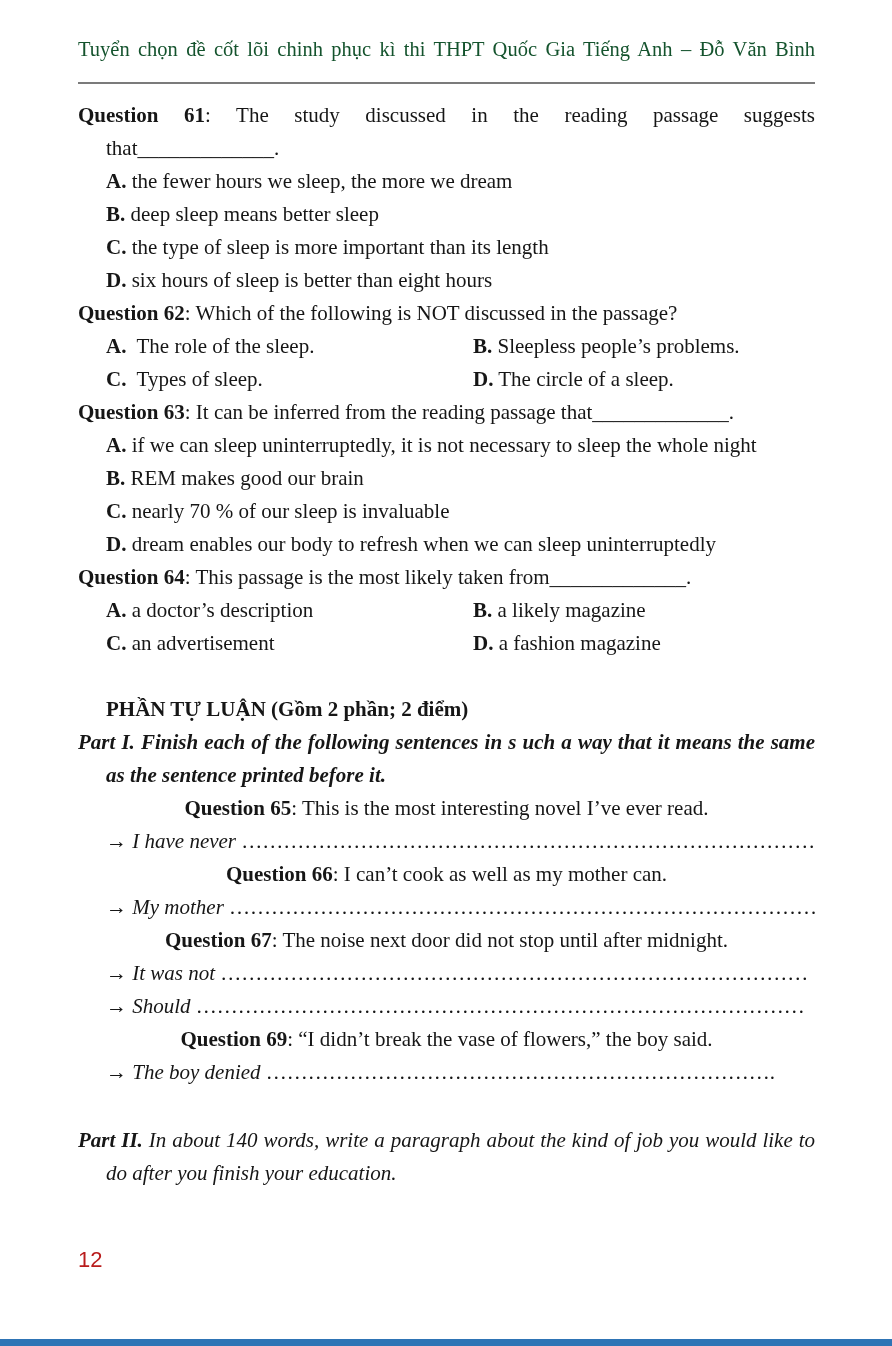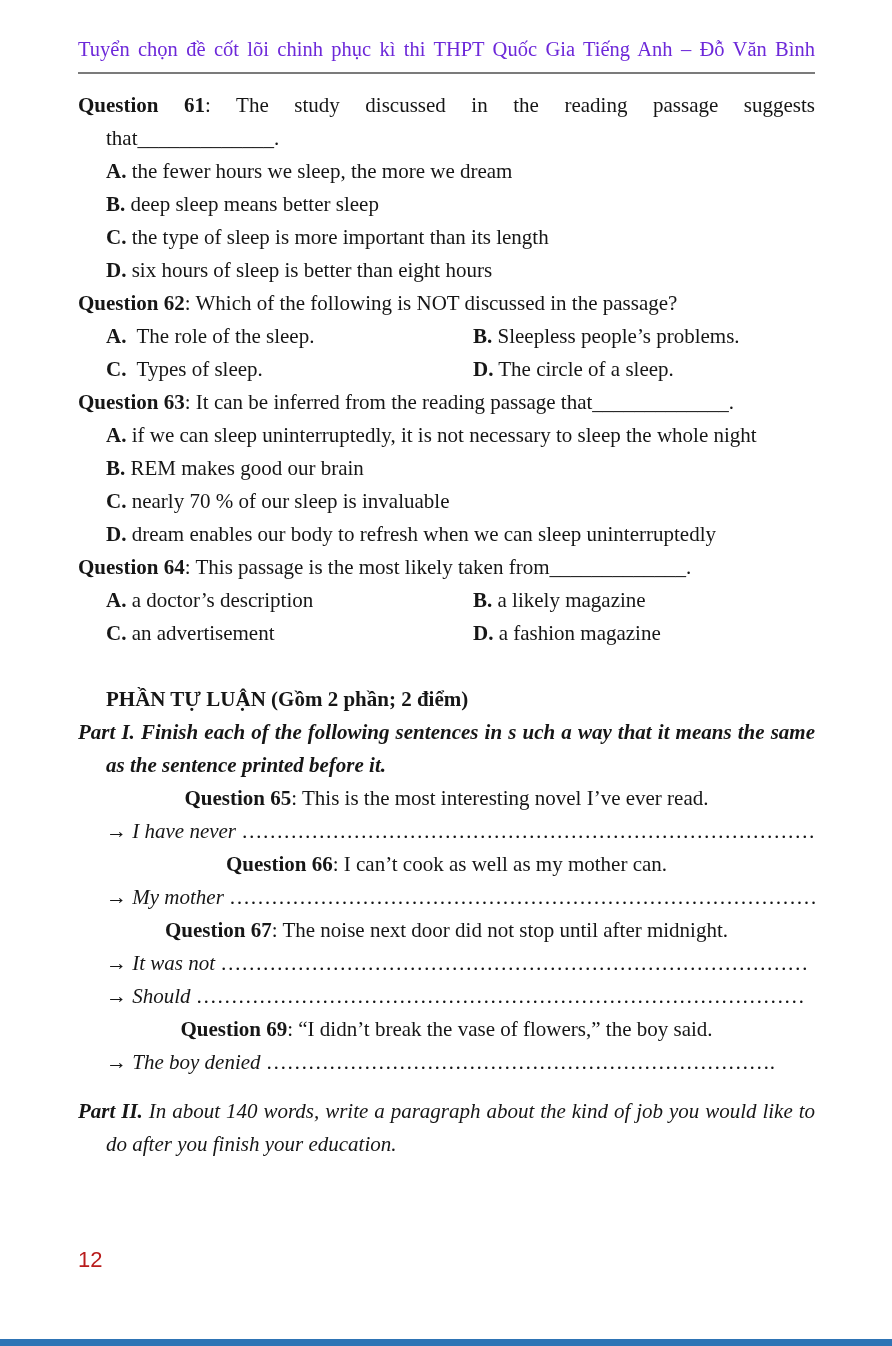--- a/index.html
+++ b/index.html
@@ -8,40 +8,40 @@
     width:892px; height:1346px;
     background:#ffffff;
     font-family:"Liberation Serif", serif;
     font-size:21px; line-height:33px;
     color:#161616;
     overflow:hidden;
   }
   .content { position:absolute; left:78px; top:36px; width:737px; }
 
   .header-title {
-    color:#6d28d9;
+    color:#14532d;
     font-size:20.5px; line-height:27px;
     text-align:justify; text-align-last:justify;
-    padding-bottom:9px;
+    padding-bottom:19px;
     border-bottom:2px solid #7b7b7b;
   }
   .body-text { margin-top:15px; }
 
   .line { }
   .hang { padding-left:28px; text-indent:-28px;text-align:center; }
   .indent { padding-left:28px; }
   .justify-line { text-align:justify; text-align-last:justify; }
   .lbl { font-weight:700; }
   .opt-letter { font-weight:700; }
   .opt-row2 { padding-left:28px; display:grid; grid-template-columns:367px auto; }
   .section-title { padding-left:28px; font-weight:700; margin-top:33px; }
   .part { text-align:justify; }
   .part .plabel { font-weight:700; font-style:italic; }
   .part1-text { font-weight:700; font-style:italic; }
-  .part2 { margin-top:16px; }
+  .part2 { margin-top:35px; }
   .part2-text { font-style:italic; }
   .ans { padding-left:28px; white-space:nowrap; overflow:hidden; }
   .ans .stem { font-style:italic; }
   .arrow { font-style:normal; }
   .page-number {
     position:absolute; left:78px; top:1247px;
     font-family:"Liberation Sans", sans-serif;
     font-size:22px; line-height:26px; color:#b91c1c;
   }
   .footer-bar { position:absolute; left:0; bottom:0; width:892px; height:7px; background:#2e74b5; }

